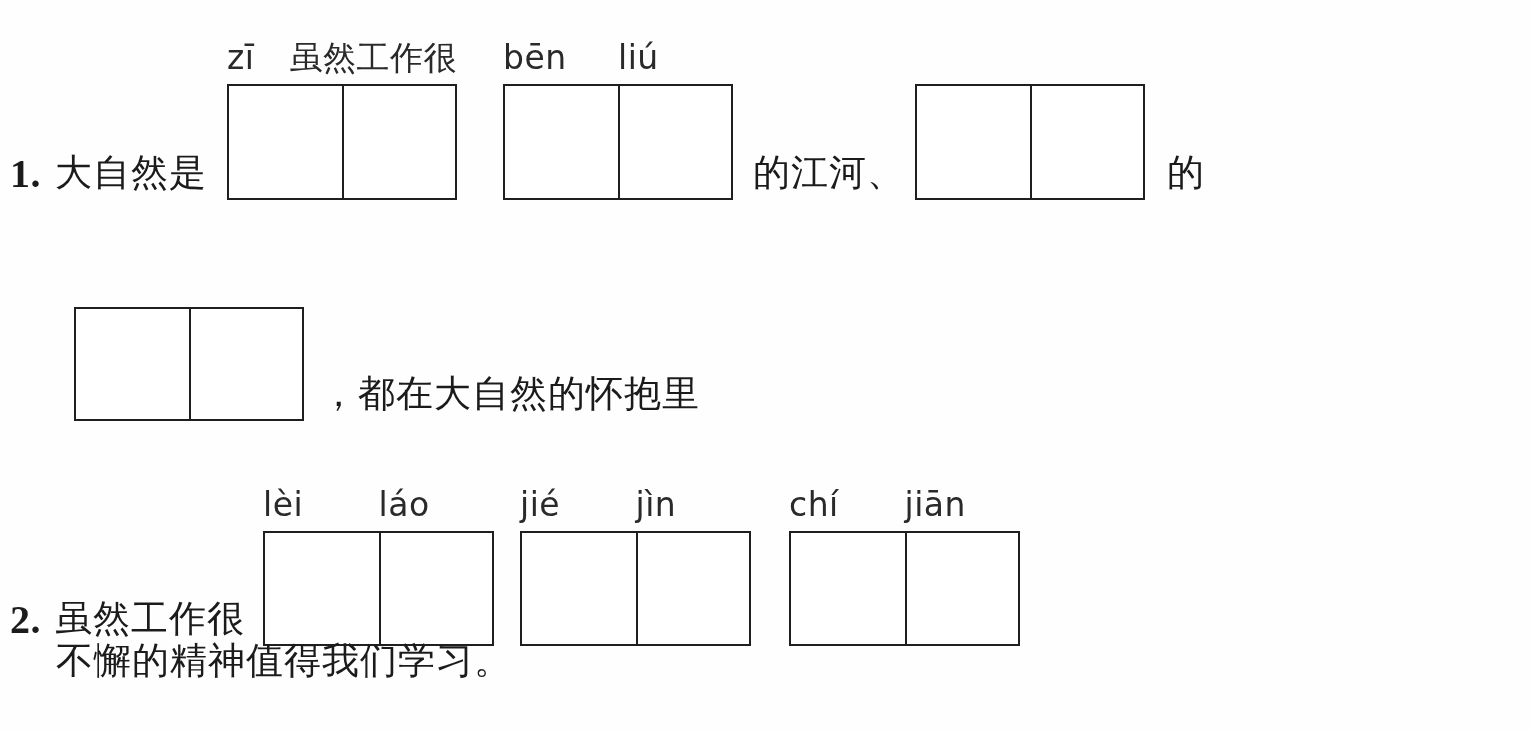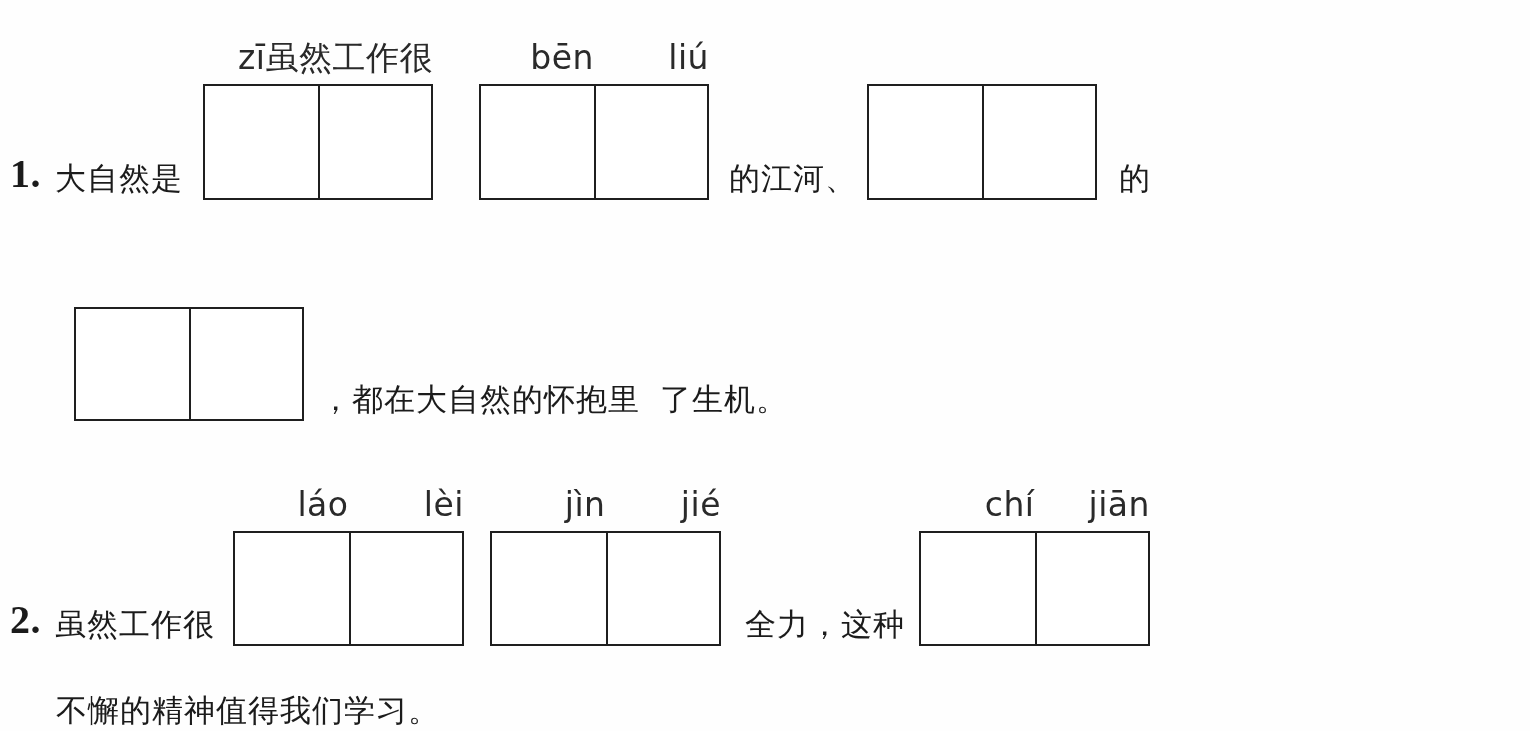--- a/index.html
+++ b/index.html
@@ -29,36 +29,36 @@
     left: 0;
     width: 1530px;
     display: flex;
     align-items: flex-end;
     white-space: nowrap;
   }
 
   .row-1 { top: 10px;  height: 190px; }
   .row-2 { top: 236px; height: 185px; }
   .row-3 { top: 456px; height: 190px; }
-  .row-4 { top: 652px; height: 80px; }
+  .row-4 { top: 608px; height: 80px; }
 
   
   .item-num {
     font-family: "Liberation Serif", "DejaVu Serif", serif;
     font-weight: bold;
     font-size: 40px;
     line-height: 1;
     letter-spacing: 0.5px;
     padding-bottom: 6px;
   }
 
   
   .cn {
-    font-family: Liberation Sans, sans-serif;
-    font-size: 31px;
+    font-family: Liberation Mono, monospace;
+    font-size: 37px;
     line-height: 1;
     letter-spacing: 1px;
     padding-bottom: 6px;
     white-space: pre;
   }
 
   
   .slot {
     display: inline-flex;
     flex-direction: column;
@@ -71,21 +71,21 @@
     font-family: "DejaVu Sans", "Liberation Sans", sans-serif;
     font-size: 33px;
     line-height: 1.18;
     color: #2a2a2a;
     letter-spacing: 0.5px;
     text-align: center;
     margin-bottom: 6px;
   }
   .pinyin span {
     flex: 1 1 50%;
-    text-align: right;
+    text-align: left;
   }
 
   .charbox {
     display: flex;
     border: 2.5px solid #1f1f1f;
     background: #ffffff;
     box-sizing: border-box;
   }
   .charbox .cell {
     flex: 1 1 50%;
@@ -165,57 +165,55 @@
         <span class="cell"></span>
       </span>
     </span>
 
     <span class="spacer" style="width:8px"></span>
     <span class="cn">，都在大自然的怀抱里</span>
 
     <span class="spacer" style="width:4px"></span>
 
     <span class="spacer" style="width:16px"></span>
-    <span class="cn">了生机。</span>
   </div>
 
   <div class="row row-3">
     <span class="spacer" style="width:10px"></span>
     <span class="item-num">2.</span>
     <span class="spacer gap-sm"></span>
     <span class="cn">虽然工作很</span>
 
     <span class="spacer" style="width:10px"></span>
     <span class="slot">
       <span class="pinyin">
+        <span>lèi</span>
         <span>láo</span>
-        <span>lèi</span>
       </span>
       <span class="charbox">
         <span class="cell"></span>
         <span class="cell"></span>
       </span>
     </span>
 
     <span class="spacer" style="width:4px"></span>
 
     <span class="spacer" style="width:6px"></span>
     <span class="slot">
       <span class="pinyin">
+        <span>jié</span>
         <span>jìn</span>
-        <span>jié</span>
       </span>
       <span class="charbox">
         <span class="cell"></span>
         <span class="cell"></span>
       </span>
     </span>
 
     <span class="spacer" style="width:16px"></span>
-    <span class="cn">全力，这种</span>
 
     <span class="spacer" style="width:6px"></span>
     <span class="slot">
       <span class="pinyin">
         <span>chí</span>
         <span>jiān</span>
       </span>
       <span class="charbox">
         <span class="cell"></span>
         <span class="cell"></span>

